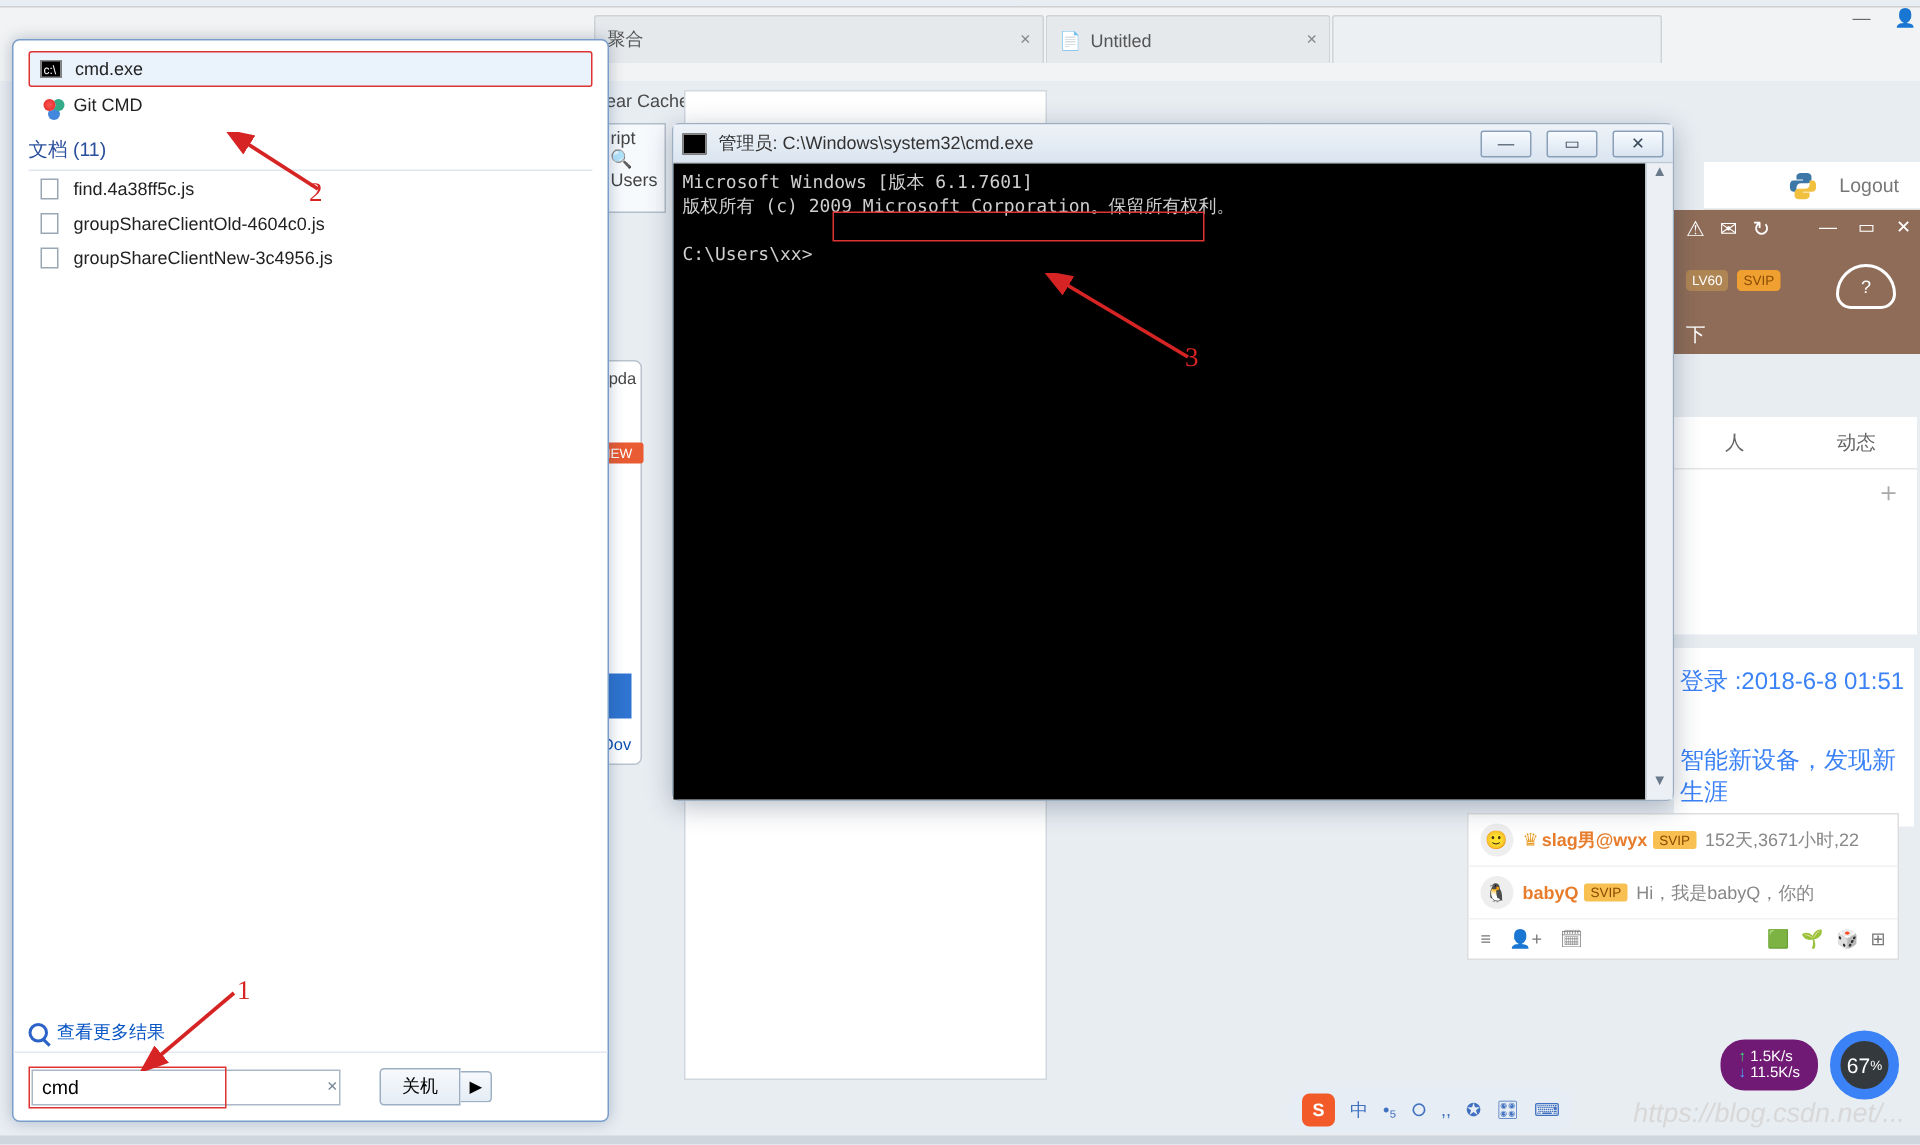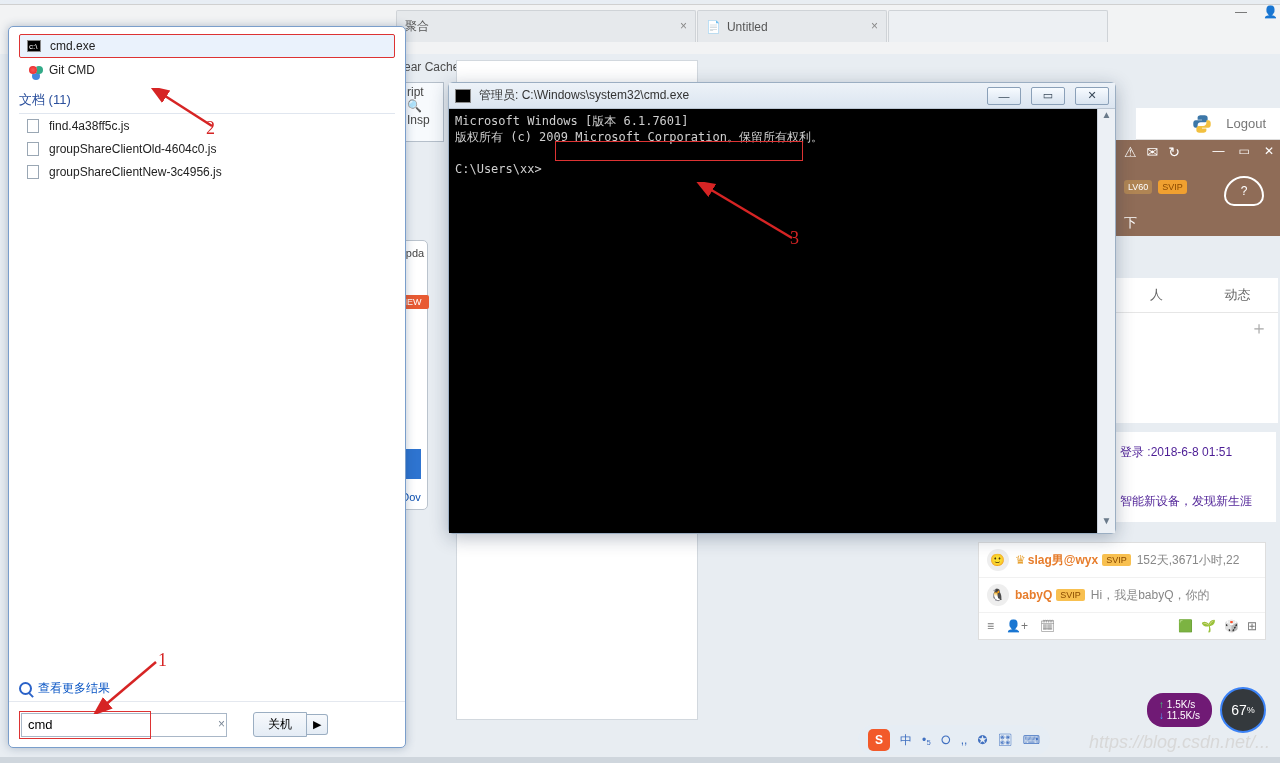--- a/index.html
+++ b/index.html
@@ -71,40 +71,40 @@
   .cloud-ico{position:absolute; top:36px; right:16px; width:40px;height:30px;
              border:2px solid #fff; border-radius:20px 20px 10px 10px;
              display:flex;align-items:center;justify-content:center;color:#fff;}
   .brown-bottom{position:absolute;bottom:0;left:0;height:22px;color:#fff;font-size:13px;padding-left:8px;}
 
   .right-tabs{position:absolute; top:278px; left:1116px; right:2px; background:#fff; }
   .rt-row{display:flex;border-bottom:1px solid #e6e6e6;}
   .rt-tab{flex:1;text-align:center;padding:8px 0;color:#666;font-size:13px;}
   .rt-plus{position:absolute;right:10px;top:38px;color:#aaa;font-size:18px;}
   .right-info{position:absolute; top:432px; left:1116px; right:4px; background:#fff; padding:8px 4px;}
-  .right-info div{font-size:12px;color:#4c1d95;padding:4px 0;}
+  .right-info div{font-size:16px;color:#3b82f6;padding:4px 0;}
 
   .chat-block{position:absolute; top:542px; left:978px; width:288px; border:1px solid #dedede;
               background:#fff; }
   .chat-row{display:flex;align-items:center;padding:6px 8px;font-size:12px;border-bottom:1px solid #f1f1f1;}
   .chat-row .av{width:22px;height:22px;border-radius:11px;background:#eee;margin-right:6px;
                 display:flex;align-items:center;justify-content:center;}
   .chat-row .n{color:#e77d2c;font-weight:bold;margin-right:4px;}
   .chat-row .sv{font-size:9px;background:#f8c050;color:#8a4a00;border-radius:2px;padding:1px 4px;margin-right:6px;}
   .chat-row .m{color:#888;}
   .chat-btm{display:flex;gap:12px;padding:6px 8px;color:#777;align-items:center;}
   .chat-btm .r{margin-left:auto;display:flex;gap:8px;}
 
   .speedometer{position:absolute; bottom:30px; right:14px; display:flex;align-items:center;gap:8px;}
   .speed-info{background:#701a75;border-radius:16px;padding:6px 12px;color:#fff;font-size:10px;}
   .speed-info .u{color:#3ad67a;}
   .speed-info .d{color:#4aa8ff;}
   .pct-circle{width:46px;height:46px;border-radius:23px;background:#34393d;color:#fff;
               display:flex;align-items:center;justify-content:center;font-size:14px;
-              border:2px solid #3b82f6;}
+              border:7px solid #3b82f6;}
   .pct-circle sub{font-size:9px;}
 
   .sogou { position:absolute; bottom:8px; right:230px; display:flex;align-items:center; gap:10px;
            background:#e6edf4; border-radius:16px; padding:4px 10px; color:#4070c0; filter:saturate(1);}
   .sogou-icon{width:22px;height:22px;background:#f25a2a;border-radius:5px;color:#fff;font-weight:bold;
               display:flex;align-items:center;justify-content:center;}
   .watermark{position:absolute;bottom:10px;right:10px;color:#d8d8d8;font-size:18px;font-style:italic;}
 
   
   .start-panel{
@@ -202,21 +202,21 @@
     <span class="box">T</span>
     <span>TextWizard</span>
   </div>
   <div class="tool-item">
     <span class="box">▣</span>
     <span>Tearoff</span>
   </div>
 </div>
 <div class="fiddler-panel">
   <div>ript</div>
-  <div>🔍 <span>Insp</span></div>
+  <div>🔍 <span>Users</span></div>
 </div>
 <div class="fiddler-left">
   <div class="upd">Upda</div>
   <div style="height:12px"></div>
   <div class="new">NEW</div>
   <div style="flex:1"></div>
   <div style="width:20px;height:30px;background:#2e74d0;"></div>
   <div class="upd" style="color:#0a4fb0">Dov</div>
 </div>
 

